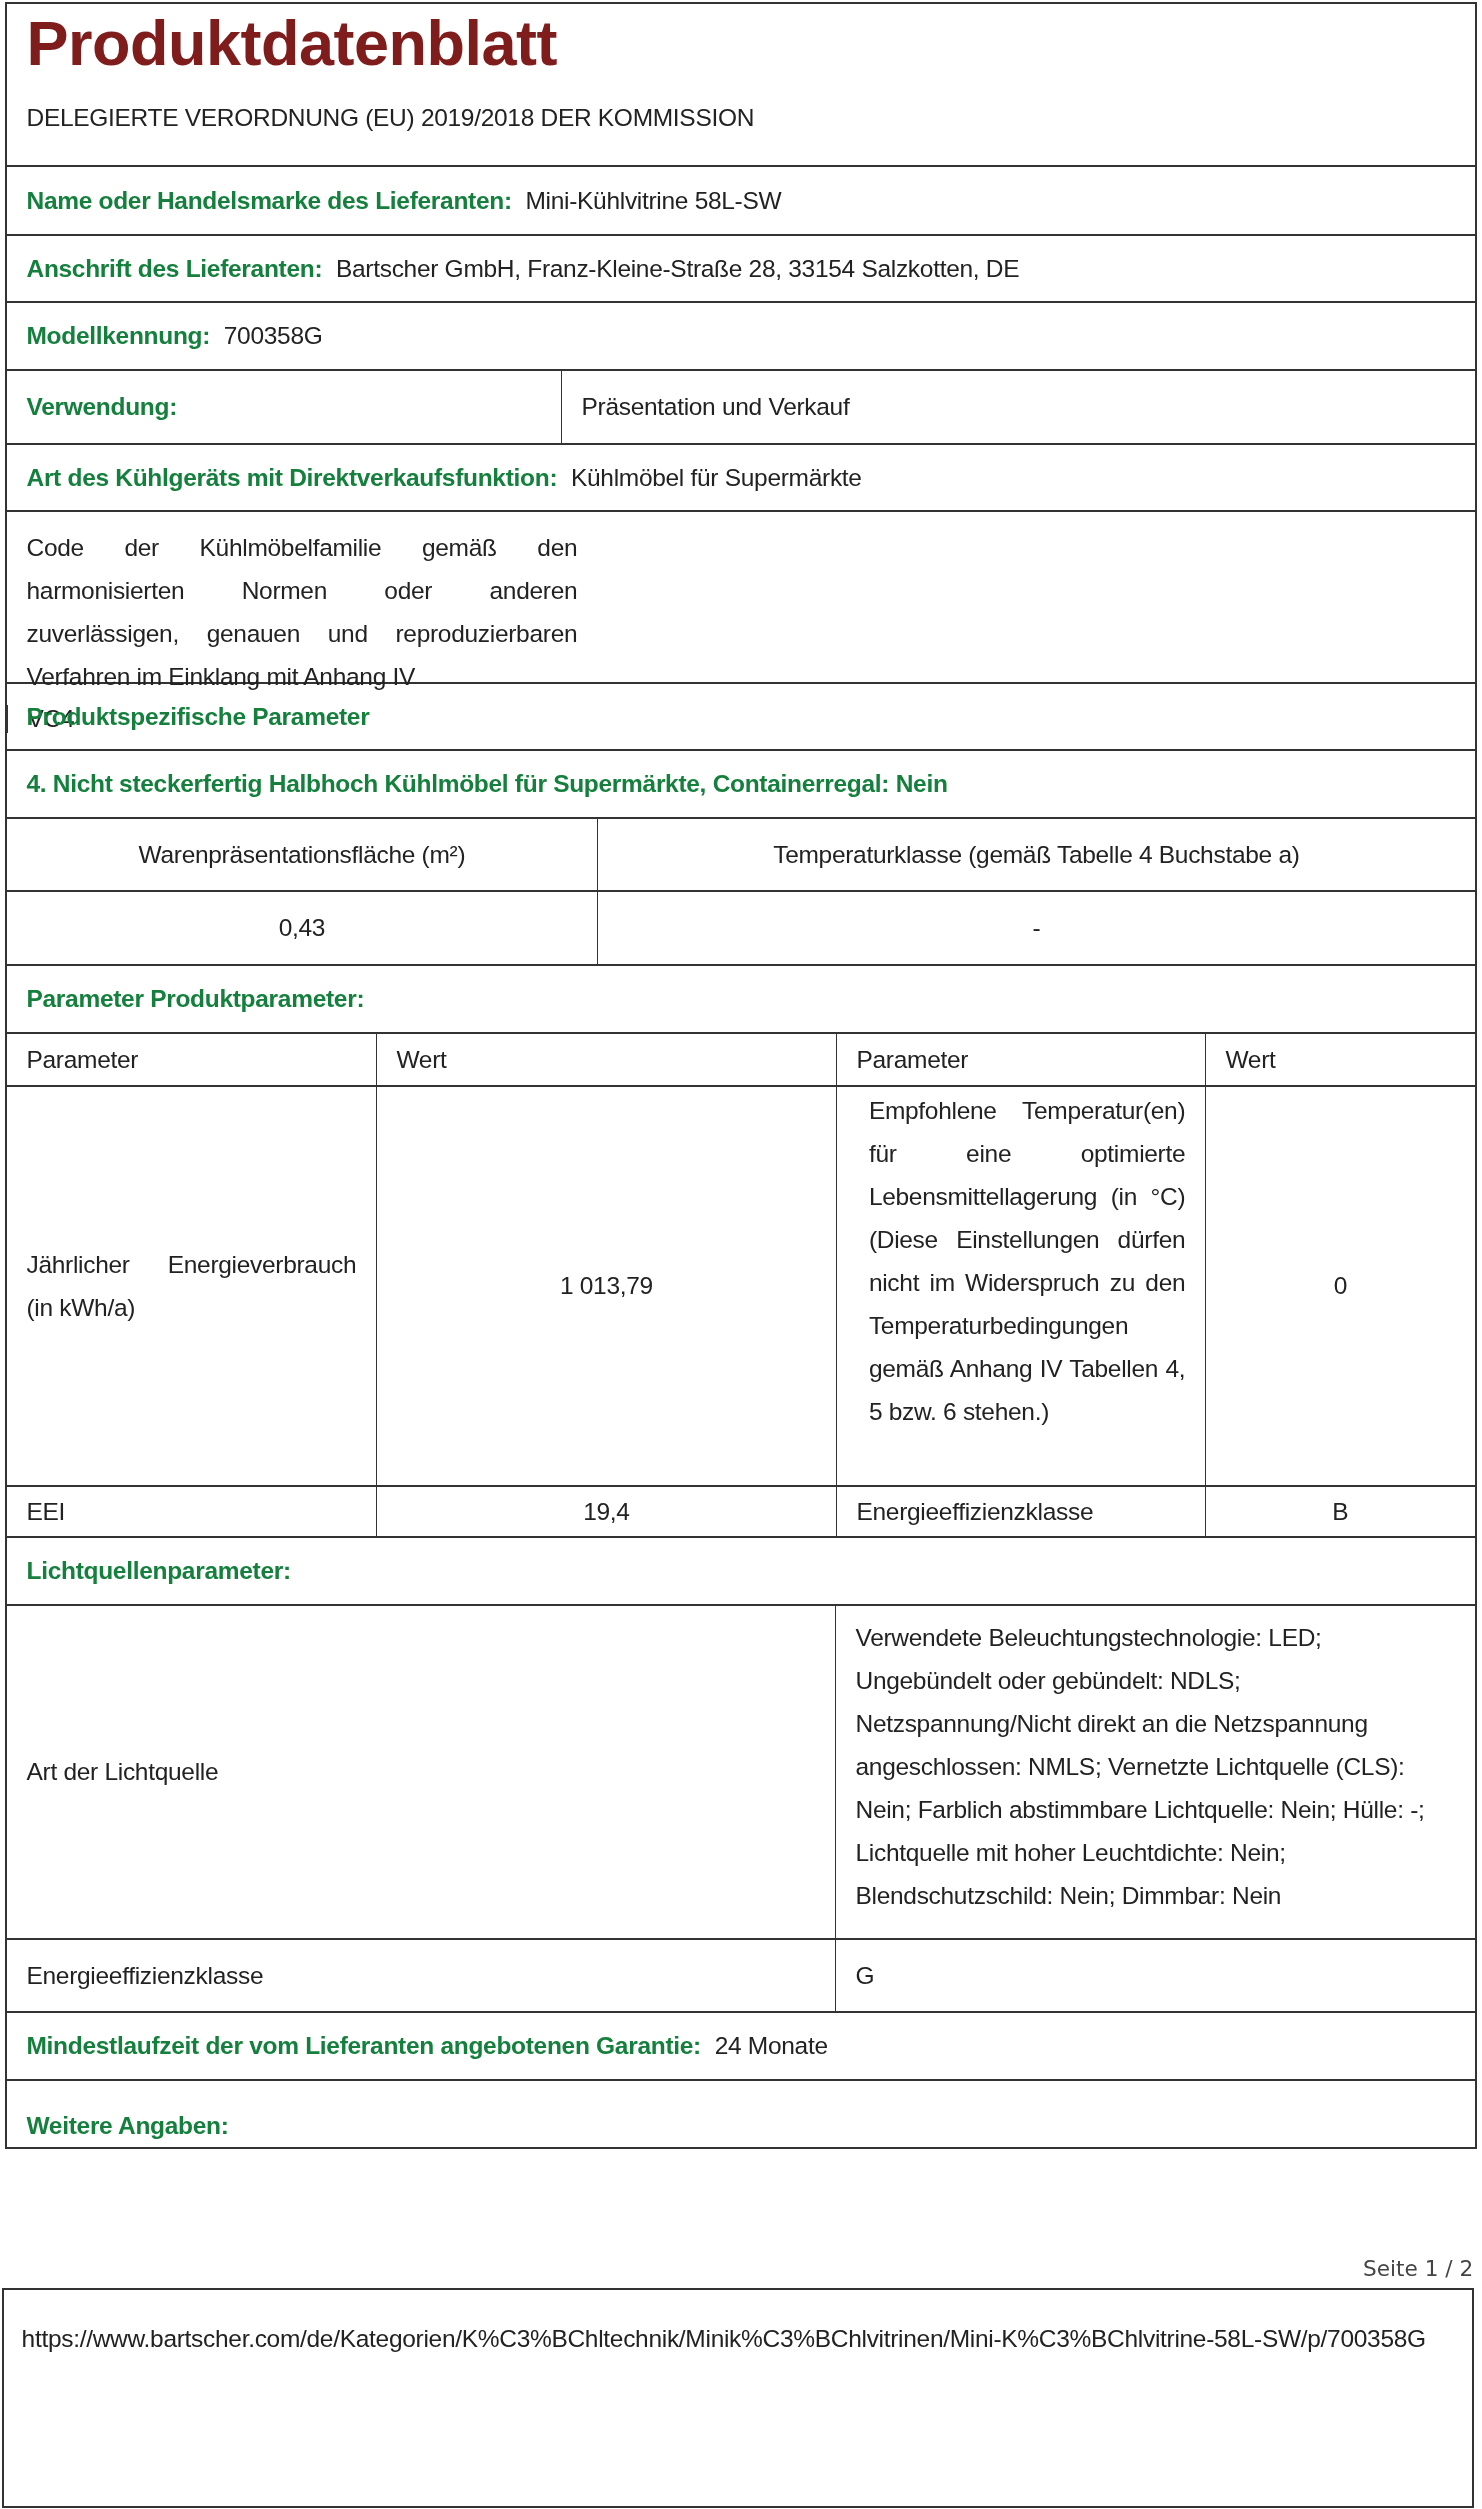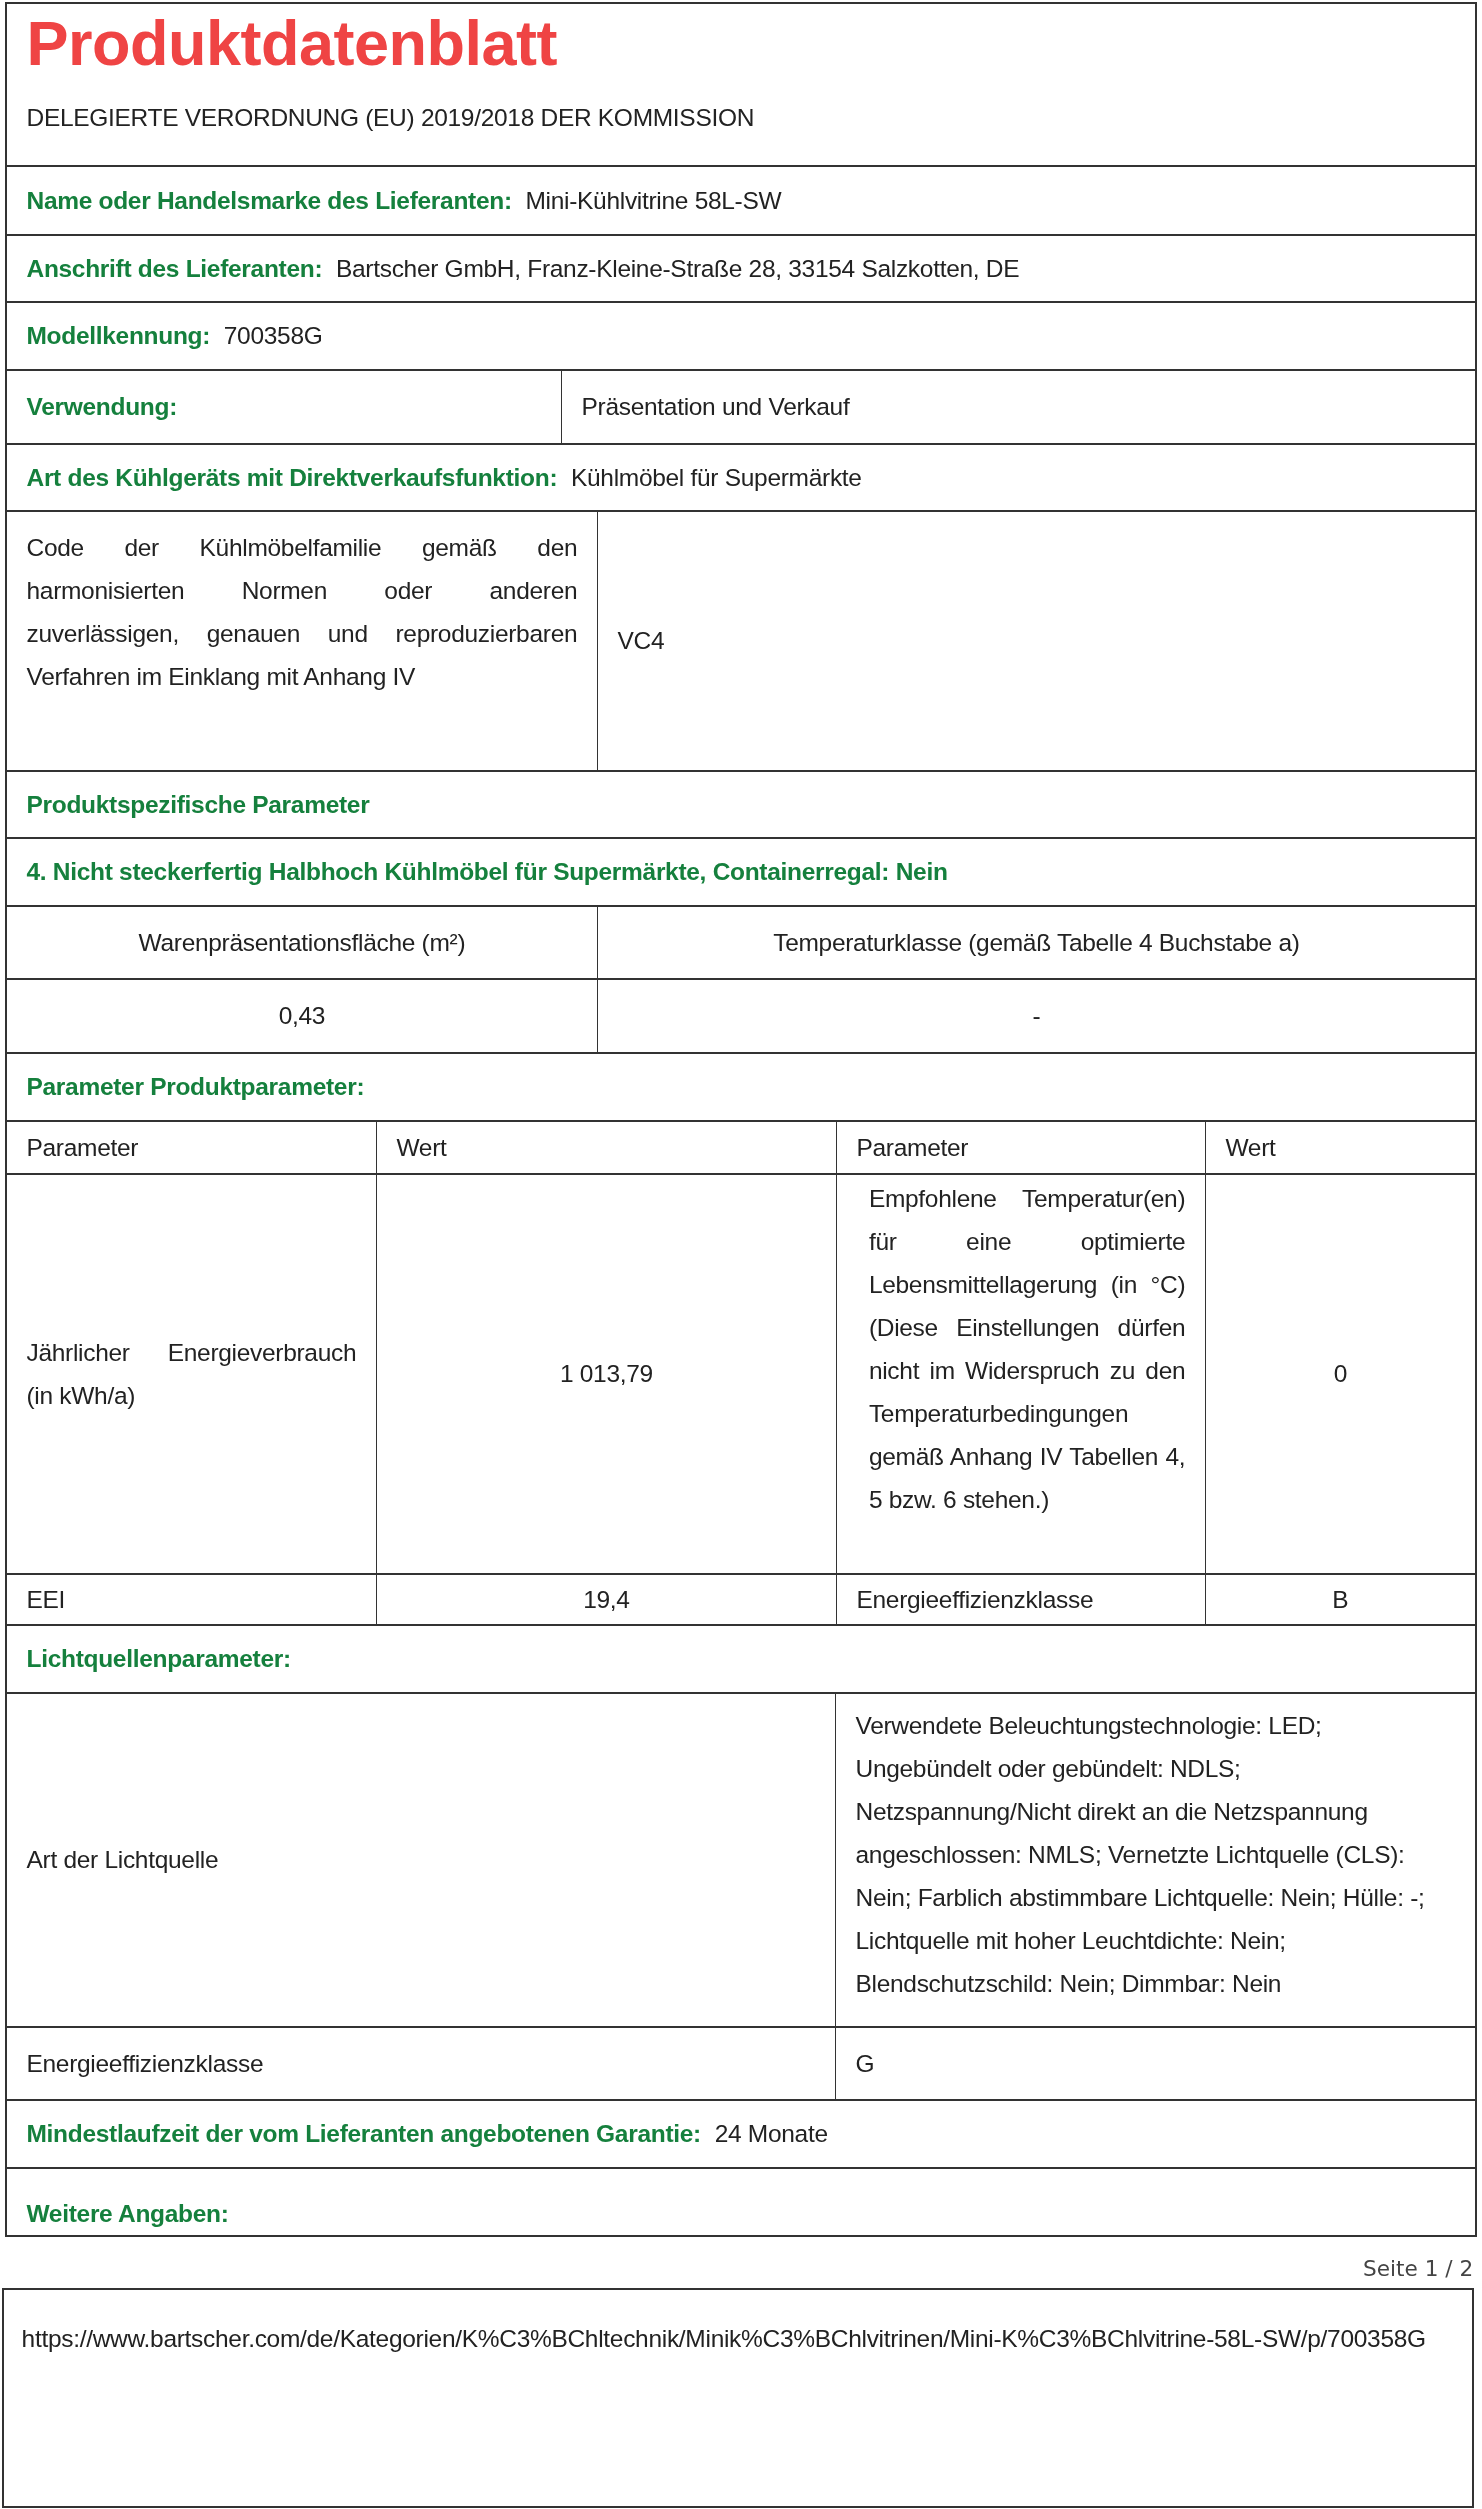--- a/index.html
+++ b/index.html
@@ -3,21 +3,21 @@
 <meta charset="utf-8">
 <style>
   html, body { margin: 0; padding: 0; background: #ffffff; }
   body { width: 1483px; height: 2509px; position: relative; overflow: hidden;
          font-family: "Liberation Sans", "DejaVu Sans", sans-serif; color: #222; }
   .sheet { position: absolute; left: 4.9px; top: 2px; width: 1472px; border: 2px solid #333; border-bottom: none; box-sizing: border-box; }
   .row { position: relative; border-bottom: 2px solid #333; box-sizing: border-box; display: flex; }
   .cell { box-sizing: border-box; padding: 0 19.6px; display: flex; align-items: center; font-size: 24.5px; letter-spacing: -0.3px; }
   .cell + .cell { border-left: 1.5px solid #333; }
   .b { font-weight: bold; color: #15803d; }
-  .title { color: #ef4444; font-weight: bold; font-size: 63px; letter-spacing: -0.5px; line-height: 1; }
+  .title { color: #7f1d1d; font-weight: bold; font-size: 63px; letter-spacing: -0.5px; line-height: 1; }
   .center { justify-content: center; text-align: center; }
   .multiline { line-height: 43px; display: block; padding-top: 7.8px; padding-bottom: 7.8px; }
   .justify { text-align: justify; text-align-last: left; }
   .label-inline { margin-right: 13.7px; }
   .page-num { position: absolute; right: 9.8px; top: 2256px; font-size: 21.6px; color: #444; font-family: "DejaVu Sans", sans-serif; }
   .weblink { position: absolute; left: 2px; top: 2288px; width: 1472px; height: 220px; border: 2px solid #333; box-sizing: border-box; padding: 5.9px 17.6px; font-size: 24.5px; letter-spacing: -0.3px; line-height: 43px; }
   .weblink .heading { font-weight: bold; color: #111; }
   .weblink .url { margin-top: 21.6px; color: #222; word-break: break-all; }
 </style>
 </head>
@@ -58,21 +58,21 @@
     <div class="cell" style="flex:1;">Präsentation und Verkauf</div>
   </div>
 
   <div class="row" style="height:67px;">
     <div class="cell" style="width:100%;">
       <span class="b label-inline">Art des Kühlgeräts mit Direktverkaufsfunktion:</span>
       <span>Kühlmöbel für Supermärkte</span>
     </div>
   </div>
 
-  <div class="row" style="height:260px;">
+  <div class="row" style="height:172px;flex-direction:column;">
     <div class="cell multiline justify" style="width:590px; padding-top:13.7px;">Code der Kühlmöbelfamilie gemäß den harmonisierten Normen oder anderen zuverlässigen, genauen und reproduzierbaren Verfahren im Einklang mit Anhang IV</div>
     <div class="cell" style="flex:1;">VC4</div>
   </div>
 
   <div class="row" style="height:67px;">
     <div class="cell b" style="width:100%;">Produktspezifische Parameter</div>
   </div>
 
   <div class="row" style="height:68px;">
     <div class="cell b" style="width:100%;">4. Nicht steckerfertig Halbhoch Kühlmöbel für Supermärkte, Containerregal: Nein</div>

